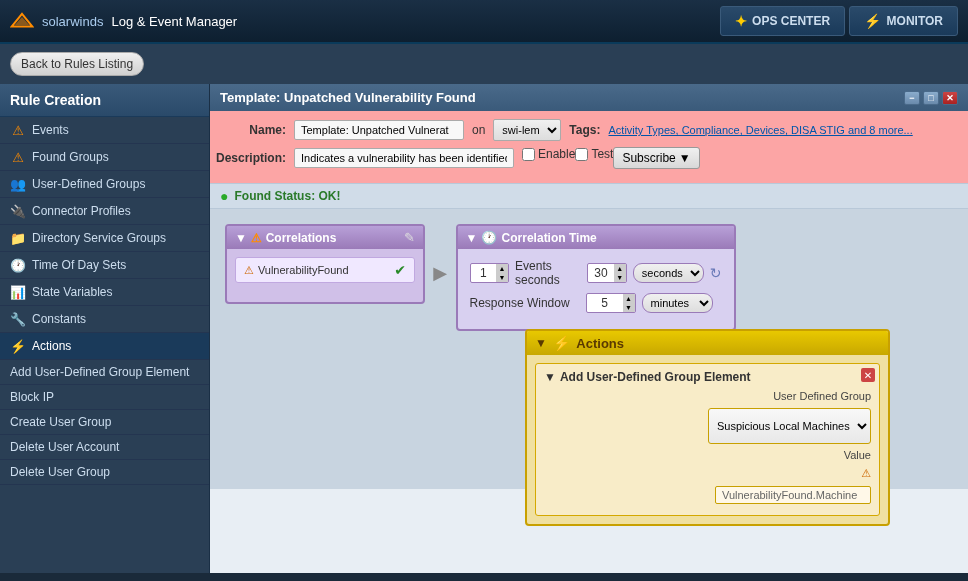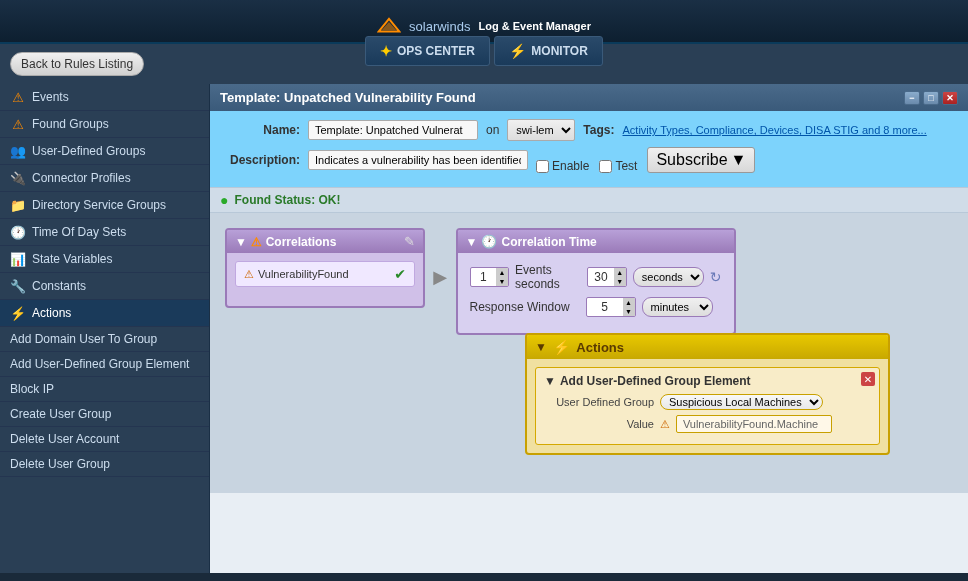--- a/index.html
+++ b/index.html
@@ -7,21 +7,20 @@
 
     
     .header {
       background: linear-gradient(180deg, #1a2f45 0%, #0d1f30 100%);
       height: 44px;
       display: flex;
       align-items: center;
       justify-content: space-between;
       padding: 16px 10px;
       border-bottom: 2px solid #0a3a5a;
-      flex-direction: column;
     }
     .logo-area {
       display: flex;
       align-items: center;
       gap: 8px;
     }
     .logo-icon {
       width: 24px;
       height: 20px;
     }
@@ -137,22 +136,22 @@
       background: linear-gradient(180deg, #8aaccc 0%, #6a8aac 100%);
       border: 1px solid #4a6a8a;
       border-radius: 2px;
       cursor: pointer;
       display: flex; align-items: center; justify-content: center;
       font-size: 9px; color: #fff;
     }
 
     
     .form-area {
-      background: #7dd3fc;
-      padding: 8px 20px;
+      background: #fca5a5;
+      padding: 8px 6px;
       border-bottom: 1px solid #b8c8d8;
     }
     .form-row {
       display: flex;
       align-items: center;
       gap: 8px;
       margin-bottom: 6px;
     }
     .form-label {
       font-weight: bold;
@@ -179,35 +178,35 @@
     }
     .tags-text {
       font-size: 11px;
       color: #0055aa;
       text-decoration: underline;
       cursor: pointer;
     }
     .tags-label { font-weight: bold; font-size: 12px; color: #333; }
     .form-checkbox-row {
       display: flex;
-      align-items: flex-end;
-      gap: 10px;
+      align-items: flex-start;
+      gap: 0;
     }
     .form-checkbox {
       display: flex;
       align-items: center;
       gap: 3px;
       font-size: 12px;
     }
     .subscribe-btn {
       background: linear-gradient(180deg, #f0f0f0 0%, #d8d8d8 100%);
       border: 1px solid #999;
       border-radius: 3px;
       padding: 3px 8px;
-      font-size: 16px;
+      font-size: 12px;
       cursor: pointer;
       display: flex; align-items: center; gap: 3px;
     }
     .status-row {
       display: flex;
       align-items: center;
       gap: 6px;
       padding: 4px 10px;
       background: #d0dce8;
       border-bottom: 1px solid #b8c8d8;
@@ -352,35 +351,36 @@
       background: #cc4444;
       color: #fff;
       border: none;
       border-radius: 2px;
       font-size: 10px;
       cursor: pointer;
       display: flex; align-items: center; justify-content: center;
     }
     .action-field-row {
       display: flex;
-      align-items: center;
+      align-items: flex-end;
       gap: 6px;
       margin-bottom: 5px;
       font-size: 12px;
+      flex-direction: column;
     }
     .action-field-label {
       min-width: 110px;
       text-align: right;
       font-size: 11px;
       color: #444;
     }
     .action-select {
       border: 1px solid #c8a000;
-      border-radius: 8px;
-      padding: 0 4px;
+      border-radius: 3px;
+      padding: 10px 4px;
       font-size: 11px;
       background: linear-gradient(180deg, #f8f8f8 0%, #e8e8e8 100%);
       min-width: 160px;
     }
     .action-value-input {
       border: 1px solid #c8a000;
       border-radius: 2px;
       padding: 2px 6px;
       font-size: 11px;
       background: #fff8e8;
@@ -397,41 +397,42 @@
 </head>
 <body>
 
 <div class="header">
   <div class="logo-area">
     <svg class="logo-icon" viewBox="0 0 30 22">
       <polygon points="15,2 28,18 2,18" fill="none" stroke="#ff8c00" stroke-width="2.5"></polygon>
       <polygon points="15,6 24,16 6,16" fill="#ff8c00" opacity="0.5"></polygon>
     </svg>
     <span style="color:#aaccee;font-size:13px;">solarwinds</span>
-    <span style="color:#fff;font-size:11px;font-weight:bold;">Log &amp; Event Manager</span>
+    <span style="color:#fff;font-size:13px;font-weight:normal;">Log &amp; Event Manager</span>
   </div>
   <div class="header-nav">
     <button class="header-btn">
       <span class="btn-icon">✦</span>
       <span>OPS CENTER</span>
     </button>
     <button class="header-btn">
       <span class="btn-icon2">⚡</span>
       <span>MONITOR</span>
     </button>
   </div>
 </div>
 
 <div class="sub-header">
   <button class="back-btn">Back to Rules Listing</button>
 </div>
 
 <div class="main-layout">
 
   <div class="sidebar">
+    <div class="sidebar-title">Rule Creation</div>
 
     <div class="sidebar-item">
       <span class="sidebar-item-icon icon-orange">⚠</span>
       <span>Events</span>
     </div>
     <div class="sidebar-item">
       <span class="sidebar-item-icon icon-orange">⚠</span>
       <span>Found Groups</span>
     </div>
     <div class="sidebar-item">
@@ -456,21 +457,20 @@
     </div>
     <div class="sidebar-item">
       <span class="sidebar-item-icon icon-gear">🔧</span>
       <span>Constants</span>
     </div>
     <div class="sidebar-item active">
       <span class="sidebar-item-icon icon-yellow">⚡</span>
       <span>Actions</span>
     </div>
 
-    <div class="sidebar-plain">Add Domain User To Group</div>
     <div class="sidebar-plain">Add User-Defined Group Element</div>
     <div class="sidebar-plain">Block IP</div>
     <div class="sidebar-plain">Create User Group</div>
     <div class="sidebar-plain">Delete User Account</div>
     <div class="sidebar-plain">Delete User Group</div>
 
   </div>
 
   <div class="content">
 

